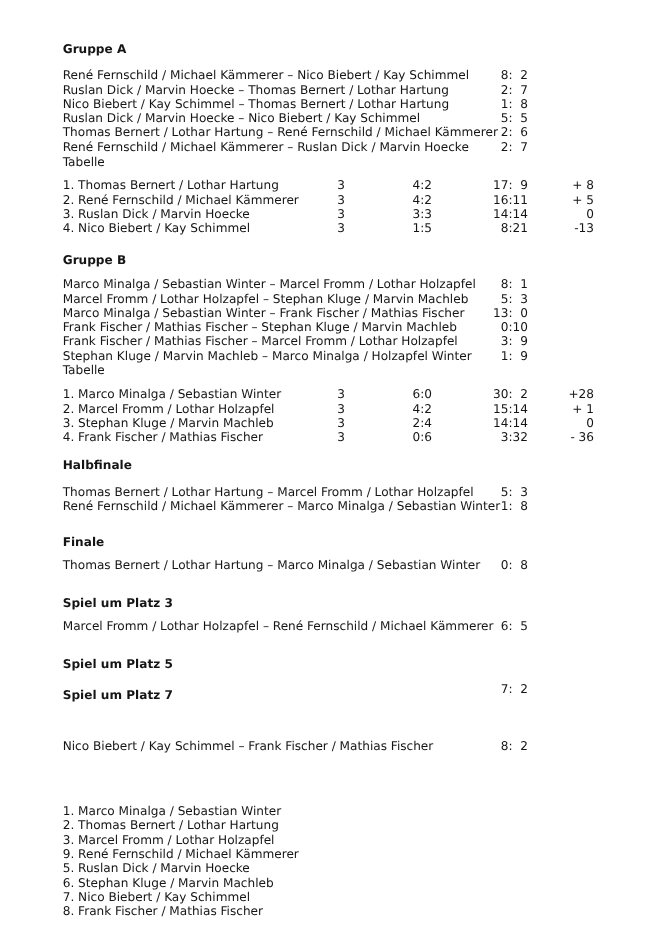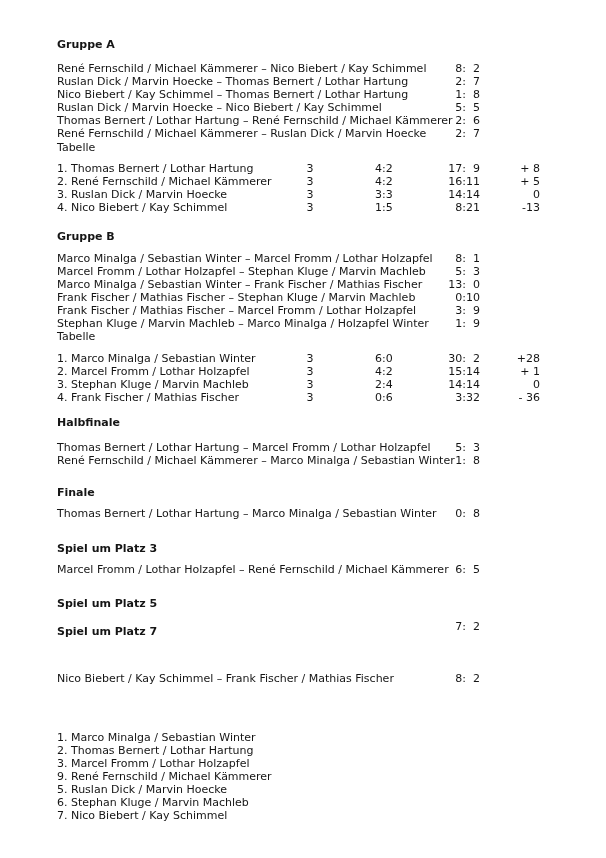--- a/index.html
+++ b/index.html
@@ -234,15 +234,16 @@
 
 
   <div class="sec" style="top:731px">
     <div class="rank-row">1. Marco Minalga / Sebastian Winter</div>
     <div class="rank-row">2. Thomas Bernert / Lothar Hartung</div>
     <div class="rank-row">3. Marcel Fromm / Lothar Holzapfel</div>
     <div class="rank-row">9. René Fernschild / Michael Kämmerer</div>
     <div class="rank-row">5. Ruslan Dick / Marvin Hoecke</div>
     <div class="rank-row">6. Stephan Kluge / Marvin Machleb</div>
     <div class="rank-row">7. Nico Biebert / Kay Schimmel</div>
+    <div class="rank-row">8. Frank Fischer / Mathias Fischer</div>
   </div>
 
 </div>
 
 </body></html>

